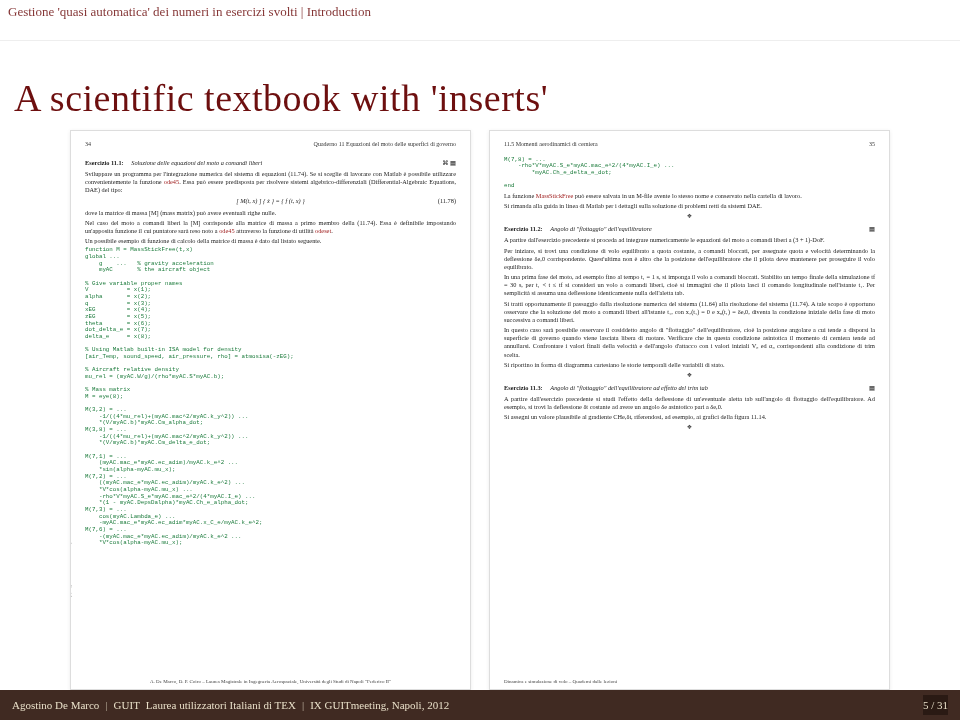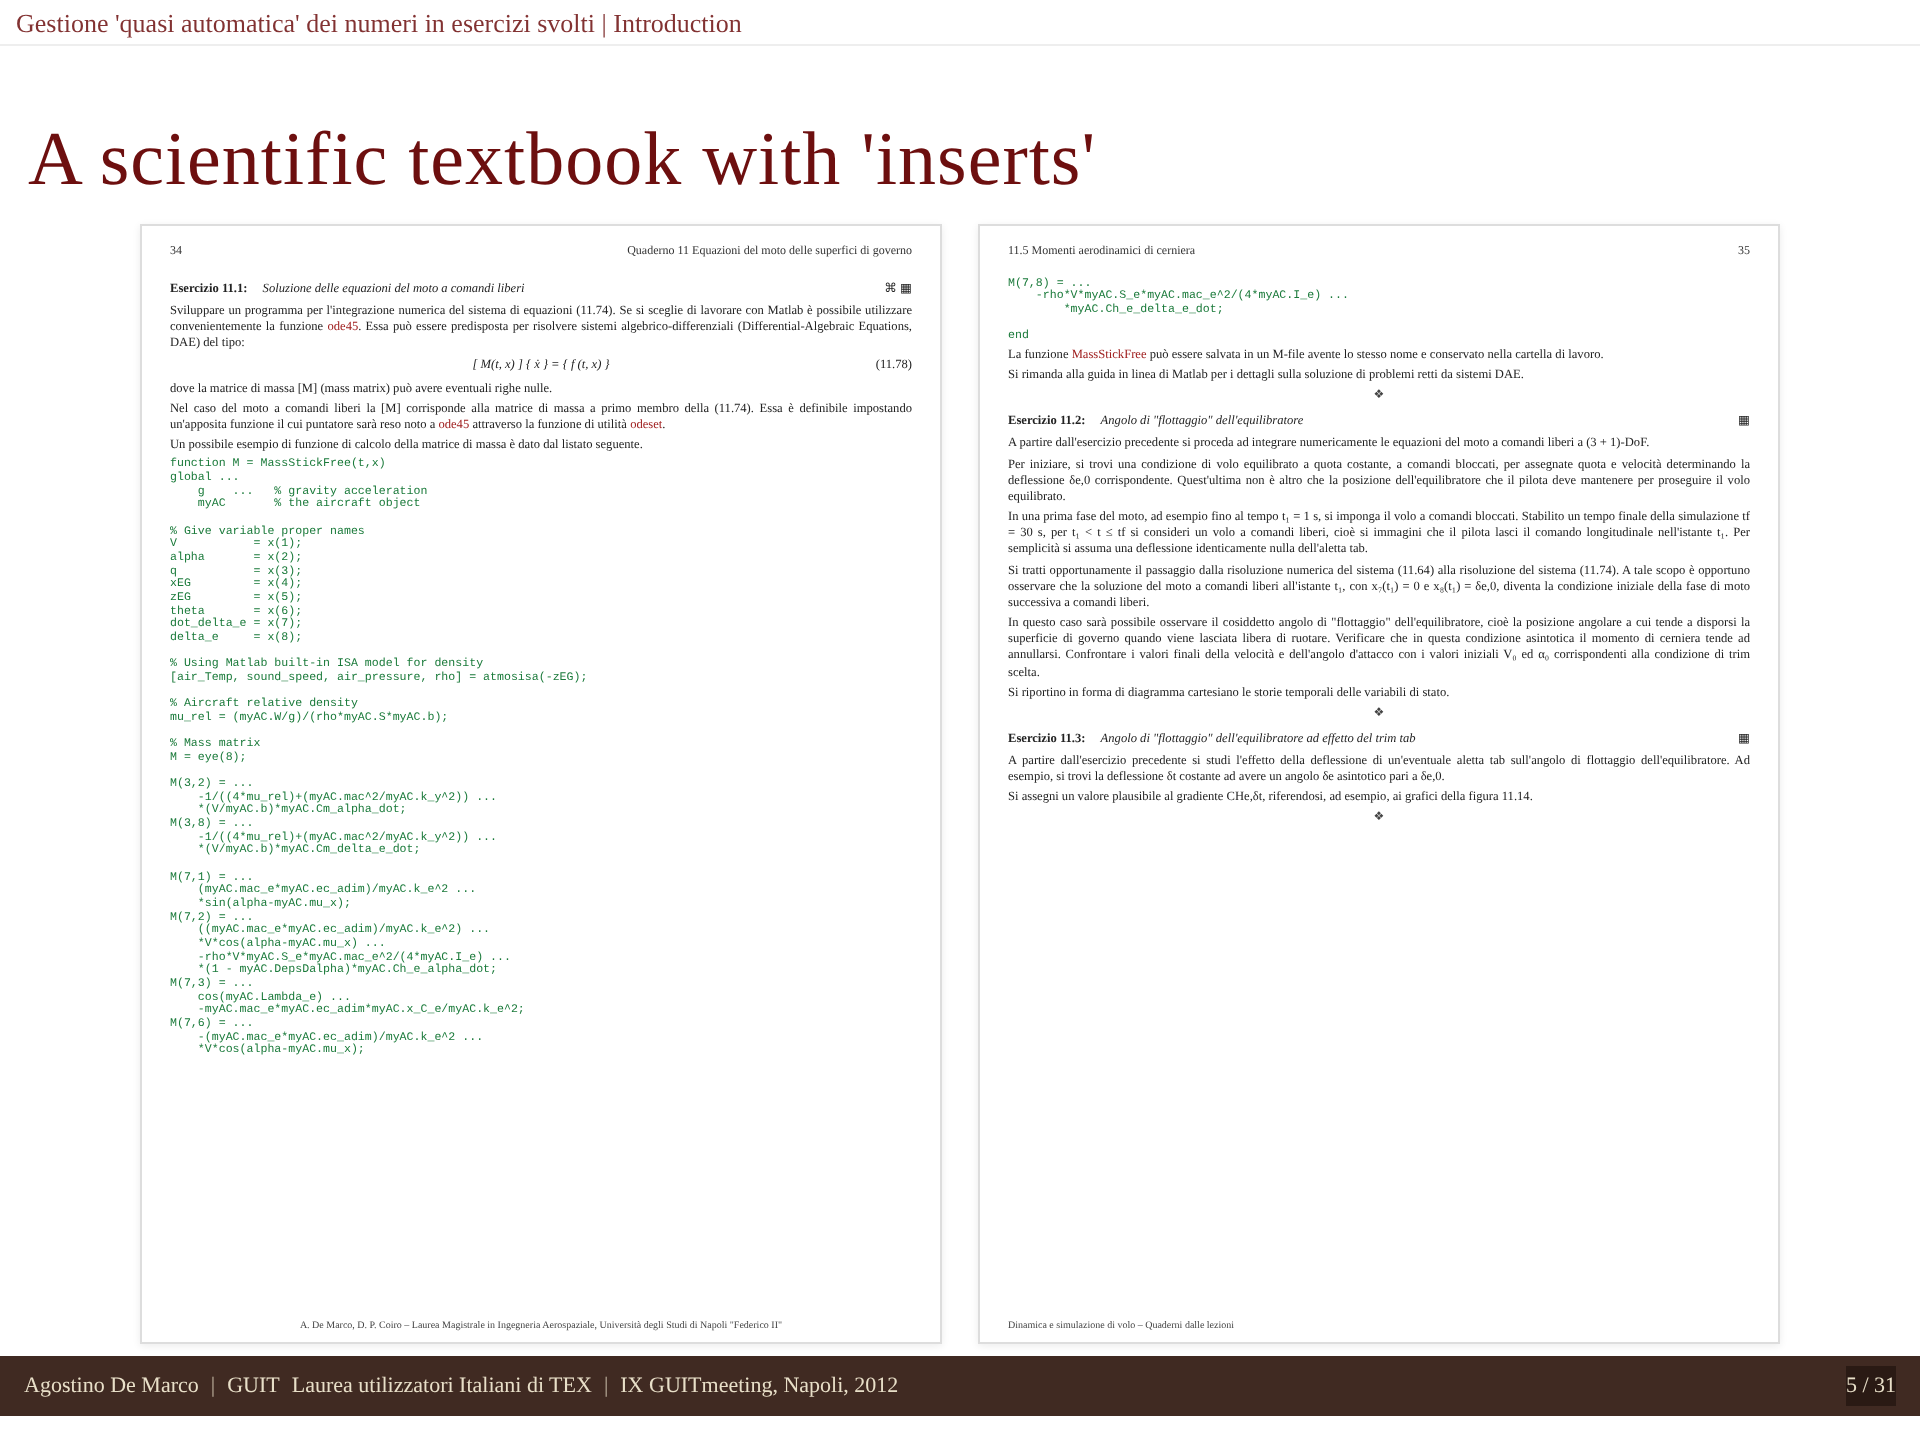--- a/index.html
+++ b/index.html
@@ -1,35 +1,35 @@
 <!DOCTYPE html>
 <html><head>
 <meta charset="utf-8">
 <style>
   body { margin:0; font-family: Georgia, 'Times New Roman', serif; background:#fff; width:960px; height:720px; overflow:hidden; position:relative; }
-  .topbar { background:#fff; color:#6d0f0f; font-size:13px; padding:4px 8px 2px; border-bottom:1px solid #eee; }
+  .topbar { background:#fff; color:#6d0f0f; font-size:13px; padding:4px 8px 20px; border-bottom:1px solid #eee; }
   .topbar span { opacity:0.85; }
   .title { color:#6d0f0f; font-size:38px; font-weight:normal; padding:4px 14px 10px; letter-spacing:0.5px;margin-top:31px; }
   .pages { display:flex; gap:18px; padding:0 70px; height:560px; }
   .page { flex:1; background:#fff; border:1px solid #ddd; box-shadow:0 1px 4px rgba(0,0,0,0.08); padding:10px 14px 6px; font-size:6.3px; line-height:1.3; color:#222; position:relative; overflow:hidden; }
   .runhead { display:flex; justify-content:space-between; font-size:6px; color:#333; padding-bottom:6px; }
   .ex-title { margin:4px 0 3px; }
   .ex-title b { font-weight:bold; }
   .ex-title i { font-style:italic; }
   .exbar { display:flex; align-items:center; gap:3px; }
   .para { text-align:justify; margin:2px 0; }
   .code-red { color:#a02020; }
   .eqn { text-align:center; font-style:italic; margin:3px 0; position:relative; }
   .eqn .num { position:absolute; right:0; font-style:normal; }
   pre.code { font-family: 'Courier New', monospace; font-size:5.8px; line-height:1.15; margin:2px 0; white-space:pre; color:#1a7a3a; }
   .pagefoot { position:absolute; bottom:4px; left:14px; right:14px; font-size:5px; color:#444; text-align:center; }
   .draftlabel { position:absolute; left:2px; bottom:40px; transform:rotate(-90deg); transform-origin:left bottom; font-size:5px; color:#a0a0a0; letter-spacing:0.3px; }
   .draftlabel2 { position:absolute; right:2px; bottom:40px; transform:rotate(90deg); transform-origin:right bottom; font-size:5px; color:#a0a0a0; letter-spacing:0.3px; }
   .diamond { text-align:center; font-size:6px; margin:3px 0; color:#444; }
-  .footer { position:absolute; bottom:12px; left:0; right:0; background:#402a22; color:#e8dfc8; font-size:11px; height:30px; display:flex; align-items:center; justify-content:space-between; padding:0 12px; }
+  .footer { position:absolute; bottom:0; left:0; right:0; background:#402a22; color:#e8dfc8; font-size:11px; height:30px; display:flex; align-items:center; justify-content:space-between; padding:0 12px; }
   .footer-left { display:flex; align-items:center; gap:6px; }
   .pagebadge { background:#2a1a14; padding:4px 0; font-size:11px; }
   .sep { opacity:0.7; }
   .guit { font-variant:small-caps;text-align:center; }
 </style>
 </head>
 <body>
 
 <div class="topbar">
   <span>Gestione 'quasi automatica' dei numeri in esercizi svolti</span>

